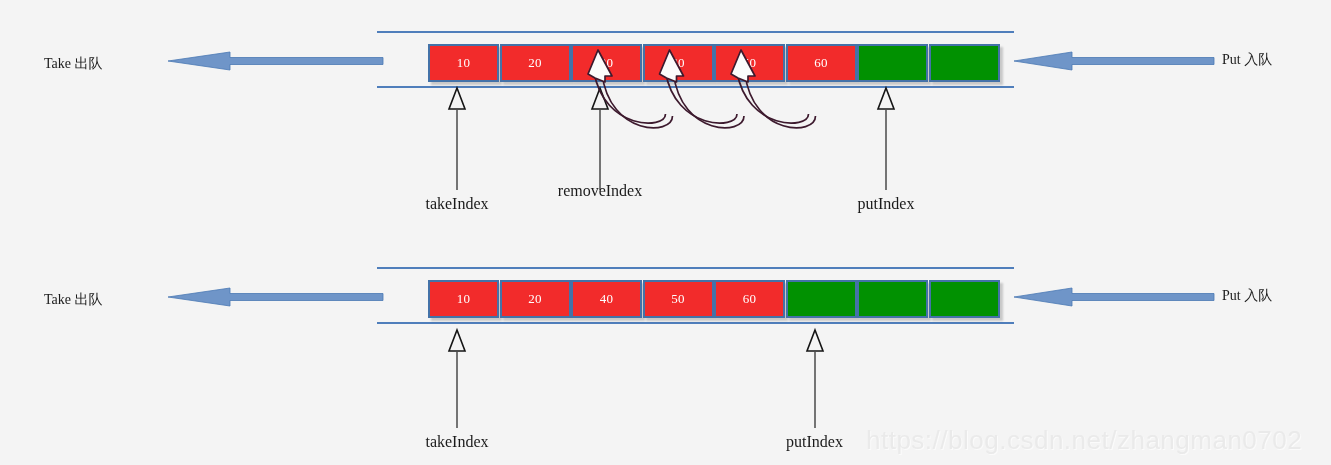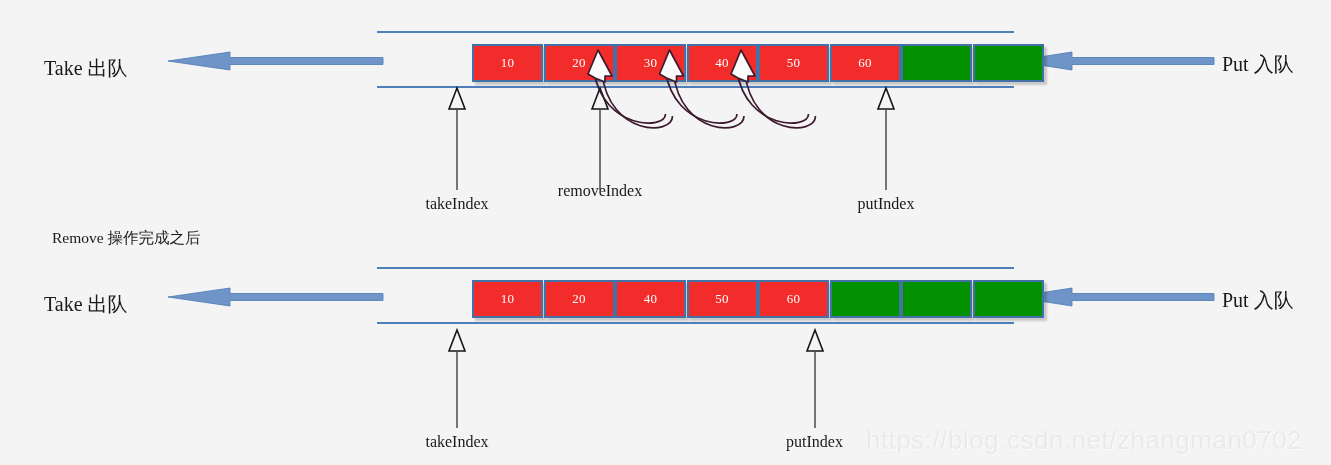--- a/index.html
+++ b/index.html
@@ -37,38 +37,37 @@
     box-sizing: border-box;
     border: 2px solid #4472a8;
     box-shadow: 3px 3px 2px rgba(0,0,0,0.18);
     display: flex;
     align-items: center;
     justify-content: center;
     font-family: "Liberation Serif", "DejaVu Serif", serif;
     font-size: 13px;
     color: #ffffff;
     letter-spacing: 0.3px;
-    margin-left: 44px;
   }
   .slot.red   { background: #f22b2b; }
   .slot.green { background: #019101; }
 
   
   .pointer {
     position: absolute;
     width: 24px;
   }
   .pointer svg { display: block; overflow: visible; }
 
   
   .side-label {
     position: absolute;
     white-space: nowrap;
     font-family: "Liberation Serif", "DejaVu Serif", serif;
-    font-size: 20px;
+    font-size: 14px;
     color: #1a1a1a;
   }
   .section-label {
     position: absolute;
     white-space: nowrap;
     font-family: "Liberation Serif", "DejaVu Serif", serif;
     font-size: 15.5px;
     color: #1a1a1a;
   }
 
@@ -178,21 +177,20 @@
           <polygon points="669.5,50 683.5,76 676.5,76 676.5,82 666.5,78 659.5,74" fill="#fbfbfb" stroke="#3d1a2e" stroke-width="1.7" stroke-linejoin="round"></polygon>
         </g>
         <g>
           <path d="M 808.5 114 C 808.5 130, 747 130, 737 72" fill="none" stroke="#3d1a2e" stroke-width="1.7"></path>
           <path d="M 815.5 116 C 815.5 136, 753 136, 745 74" fill="none" stroke="#3d1a2e" stroke-width="1.7"></path>
           <polygon points="741,50 755,76 748,76 748,82 738,78 731,74" fill="#fbfbfb" stroke="#3d1a2e" stroke-width="1.7" stroke-linejoin="round"></polygon>
         </g>
       </svg>
   </div>
 
-  <div class="section-label" style="left:52px; top:228px;">Remove 操作完成之后</div>
 
   <div>
 
     <div class="rail" style="top:267px;"></div>
     <div class="rail" style="top:322px;"></div>
 
     <div class="side-label" style="left:44px; top:291px;">Take 出队</div>
 
     <div class="bigarrow" style="left:168px; top:286px;">
       <svg width="215" height="22" viewBox="0 0 215 22">

